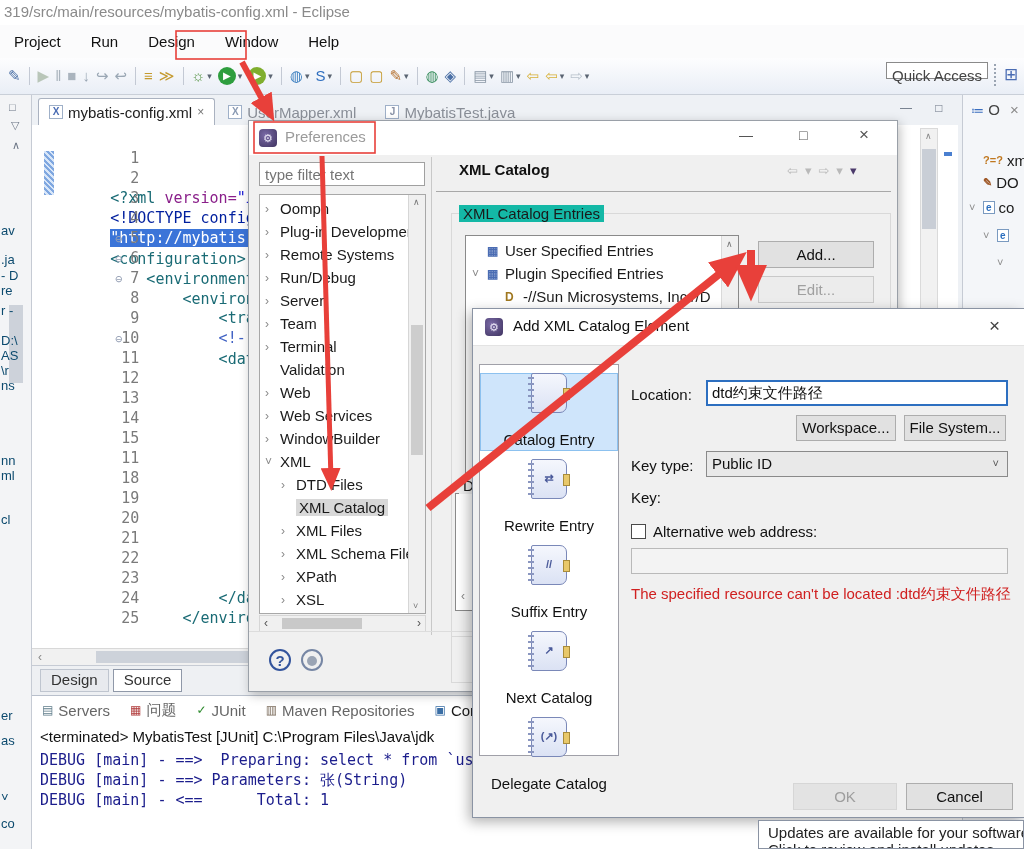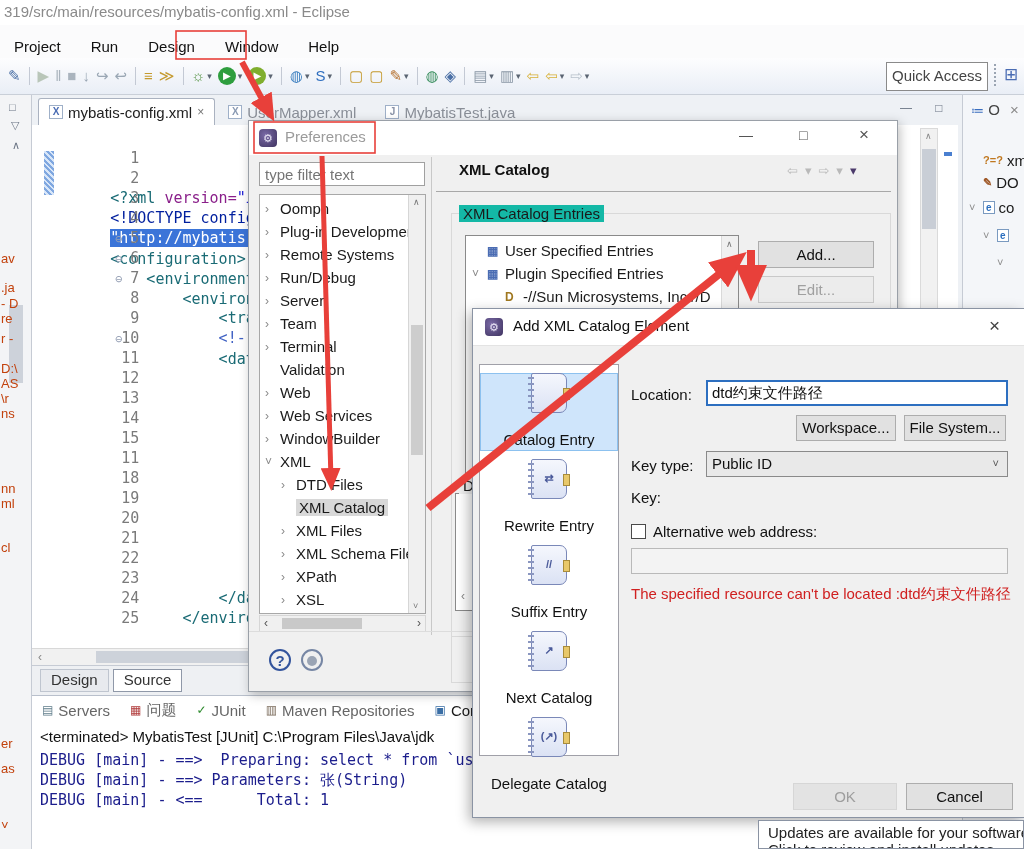--- a/index.html
+++ b/index.html
@@ -2,40 +2,40 @@
 <html><head>
 <meta charset="utf-8">
 <style>
   * { box-sizing: border-box; margin: 0; padding: 0; }
   html,body { width:1024px; height:849px; overflow:hidden; }
   body { position:relative; font-family:"Liberation Sans",sans-serif; background:#fff; font-size:15px; color:#1a1a1a; }
   .abs { position:absolute; }
 
   
   .titlebar { left:0; top:0; width:1024px; height:25px; background:#fff; color:#8a8a8a; font-size:15px; padding:3px 0 0 4px; }
-  .menubar { left:0; top:25px; width:1024px; height:33px; background:#fbfbfc; display:flex; align-items:flex-end; gap:18px; padding-left:8px; }
+  .menubar { left:0; top:25px; width:1024px; height:33px; background:#fbfbfc; display:flex; align-items:center; gap:18px; padding-left:8px; }
   .mi { padding:3px 6px; color:#111; }
   .toolbar { left:0; top:58px; width:1024px; height:37px; background:linear-gradient(#fdfdfe,#e9eef6); border-bottom:1px solid #c9cfd8; display:flex; align-items:center; padding-left:6px; }
   .tb-icons { display:flex; align-items:center; gap:2px; }
   .tbi { display:inline-flex; align-items:center; height:24px; padding:0 2px; }
   .tbi .g { font-size:15px; line-height:22px; }
   .tbi.sep { width:1px; height:18px; border-left:1px solid #c3c9d4; margin:0 4px; padding:0; }
   .tbi.circ .g { width:18px; height:18px; border-radius:50%; font-size:10px; text-align:center; line-height:18px; }
   .tbi.circ.g1 .g { background:#2e9e3e; }
   .tbi.circ.g2 .g { background:#7fae2e; }
   .caret { font-size:9px; color:#5a6472; margin-left:2px; }
   .caret:empty { display:none; }
-  .quick-access { left:886px; top:62px; width:102px; height:29px; border:1px solid #8a8a8a; background:#fff; color:#444; text-align:center; line-height:25px; }
+  .quick-access { left:886px; top:62px; width:102px; height:17px; border:1px solid #8a8a8a; background:#fff; color:#444; text-align:center; line-height:25px; }
   .tb-dots { left:994px; top:64px; height:22px; border-left:2px dotted #9aa4b2; }
   .tb-persp { left:1004px; top:64px; color:#4a6cb3; font-size:17px; }
 
   
   .workbench { left:0; top:95px; width:1024px; height:754px; background:#eef1f5; }
   .leftstrip { left:0; top:95px; width:32px; height:754px; background:#f3f4f6; border-right:1px solid #c6cbd4; overflow:hidden; }
-  .frag { position:absolute; left:1px; color:#c2410c; font-size:13px; white-space:pre;margin-top:28px; }
+  .frag { position:absolute; left:1px; color:#0c4a6e; font-size:13px; white-space:pre; }
   .ls-ico { position:absolute; color:#6a7484; font-size:11px; }
   .ls-thumb { position:absolute; left:9px; top:210px; width:14px; height:78px; background:#cdd2da; }
 
   
   .etabs { left:32px; top:96px; width:926px; height:29px; display:flex; align-items:flex-end; padding-left:6px; gap:2px; }
   .etab { display:flex; align-items:center; gap:5px; height:27px; padding:0 10px; color:#8a8f98; border:1px solid transparent; border-bottom:none; border-radius:3px 3px 0 0; }
   .etab.active { background:#fff; color:#222; border-color:#aab2c0; }
   .ti { font-size:10px; font-weight:bold; border:1px solid #9fb0c8; background:#fff; width:14px; height:14px; text-align:center; line-height:12px; }
   .tc { color:#777; font-size:12px; }
   .eminmax { left:900px; top:101px; color:#6a7484; font-size:12px; letter-spacing:10px; }

